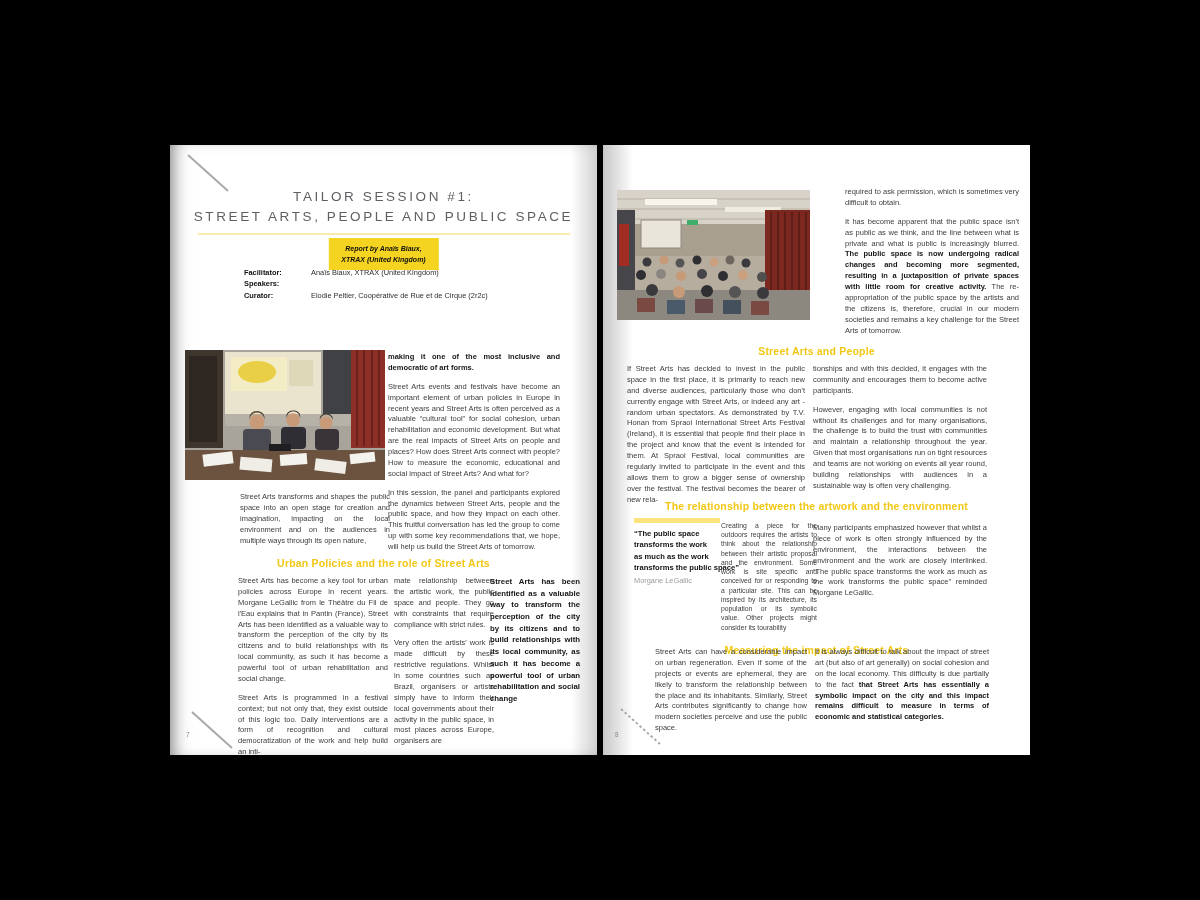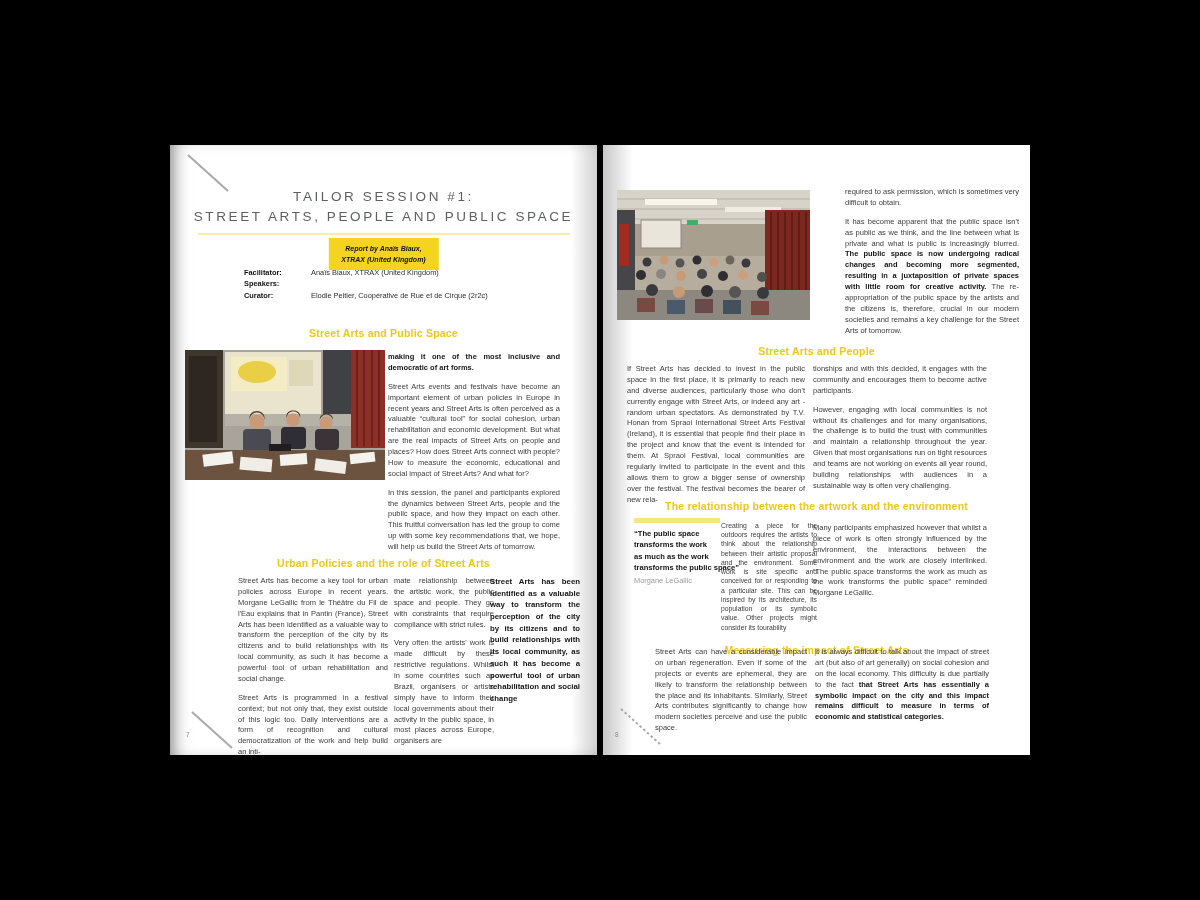--- a/index.html
+++ b/index.html
@@ -85,21 +85,20 @@
       </div>
       <div class="credit-row">
         <div class="credit-label">Speakers:</div>
       </div>
       <div class="credit-row">
         <div class="credit-label">Curator:</div>
         <div class="credit-value">Elodie Peltier, Coopérative de Rue et de Cirque (2r2c)</div>
       </div>
     </div>
 
-    <div class="abs sec-head" style="top:182px;">Street Arts and Public Space</div>
 
     <div class="abs photo-frame" style="left:15px; top:205px; width:200px; height:130px;">
       <svg width="200" height="130" viewBox="0 0 200 130">
         <rect x="0" y="0" width="200" height="130" fill="#a8a49c"></rect>
         <rect x="0" y="0" width="38" height="98" fill="#3e352c"></rect>
         <rect x="4" y="6" width="28" height="86" fill="#2e2username721"></rect>
         <rect x="4" y="6" width="28" height="86" fill="#2e2721"></rect>
         <rect x="40" y="2" width="96" height="62" fill="#eae4cf"></rect>
         <rect x="46" y="7" width="56" height="34" fill="#f3ecc4"></rect>
         <ellipse cx="72" cy="22" rx="19" ry="11" fill="#e9cf45"></ellipse>
@@ -126,20 +125,21 @@
         <rect x="84" y="94" width="22" height="7" fill="#1f1f22"></rect>
       </svg>
     </div>
 
     <div class="abs body-txt" style="left:218px; top:207px; width:172px;">
       <p class="bold-black">making it one of the most inclusive and democratic of art forms.</p>
       <p>Street Arts events and festivals have become an important element of urban policies in Europe in recent years and Street Arts is often perceived as a valuable “cultural tool” for social cohesion, urban rehabilitation and economic development. But what are the real impacts of Street Arts on people and places? How does Street Arts connect with people? How to measure the economic, educational and social impact of Street Arts? And what for?</p>
       <p>In this session, the panel and participants explored the dynamics between Street Arts, people and the public space, and how they impact on each other. This fruitful conversation has led the group to come up with some key recommendations that, we hope, will help us build the Street Arts of tomorrow.</p>
     </div>
 
+    <div class="abs body-txt" style="left:70px; top:347px; width:150px;">Street Arts transforms and shapes the public space into an open stage for creation and imagination, impacting on the local environment and on the audiences in multiple ways through its open nature,</div>
 
     <div class="abs sec-head" style="top:412px;">Urban Policies and the role of Street Arts</div>
 
     <div class="abs body-txt" style="left:68px; top:431px; width:150px;">
       <p>Street Arts has become a key tool for urban policies across Europe in recent years. Morgane LeGallic from le Théâtre du Fil de l'Eau explains that in Pantin (France), Street Arts has been identified as a valuable way to transform the perception of the city by its citizens and to build relationships with its local community, as such it has become a powerful tool of urban rehabilitation and social change.</p>
       <p>Street Arts is programmed in a festival context; but not only that, they exist outside of this logic too. Daily interventions are a form of recognition and cultural democratization of the work and help build an inti-</p>
     </div>
     <div class="abs body-txt" style="left:224px; top:431px; width:100px;">
       <p>mate relationship between the artistic work, the public space and people. They go with constraints that require compliance with strict rules.</p>
       <p>Very often the artists' work is made difficult by these restrictive regulations. Whilst in some countries such as Brazil, organisers or artists simply have to inform their local governments about their activity in the public space, in most places across Europe, organisers are</p>

